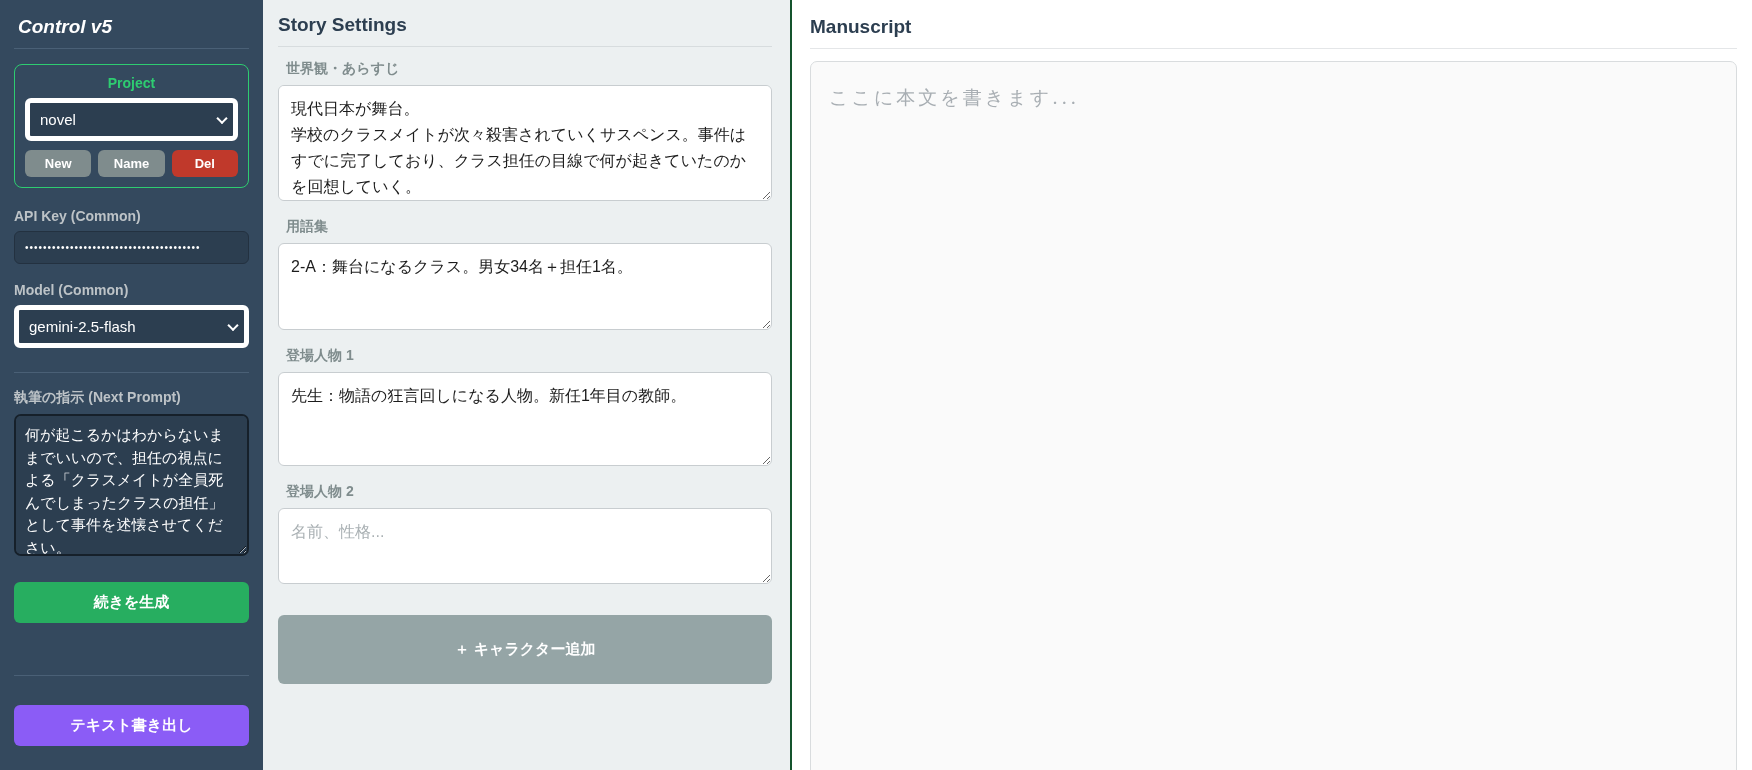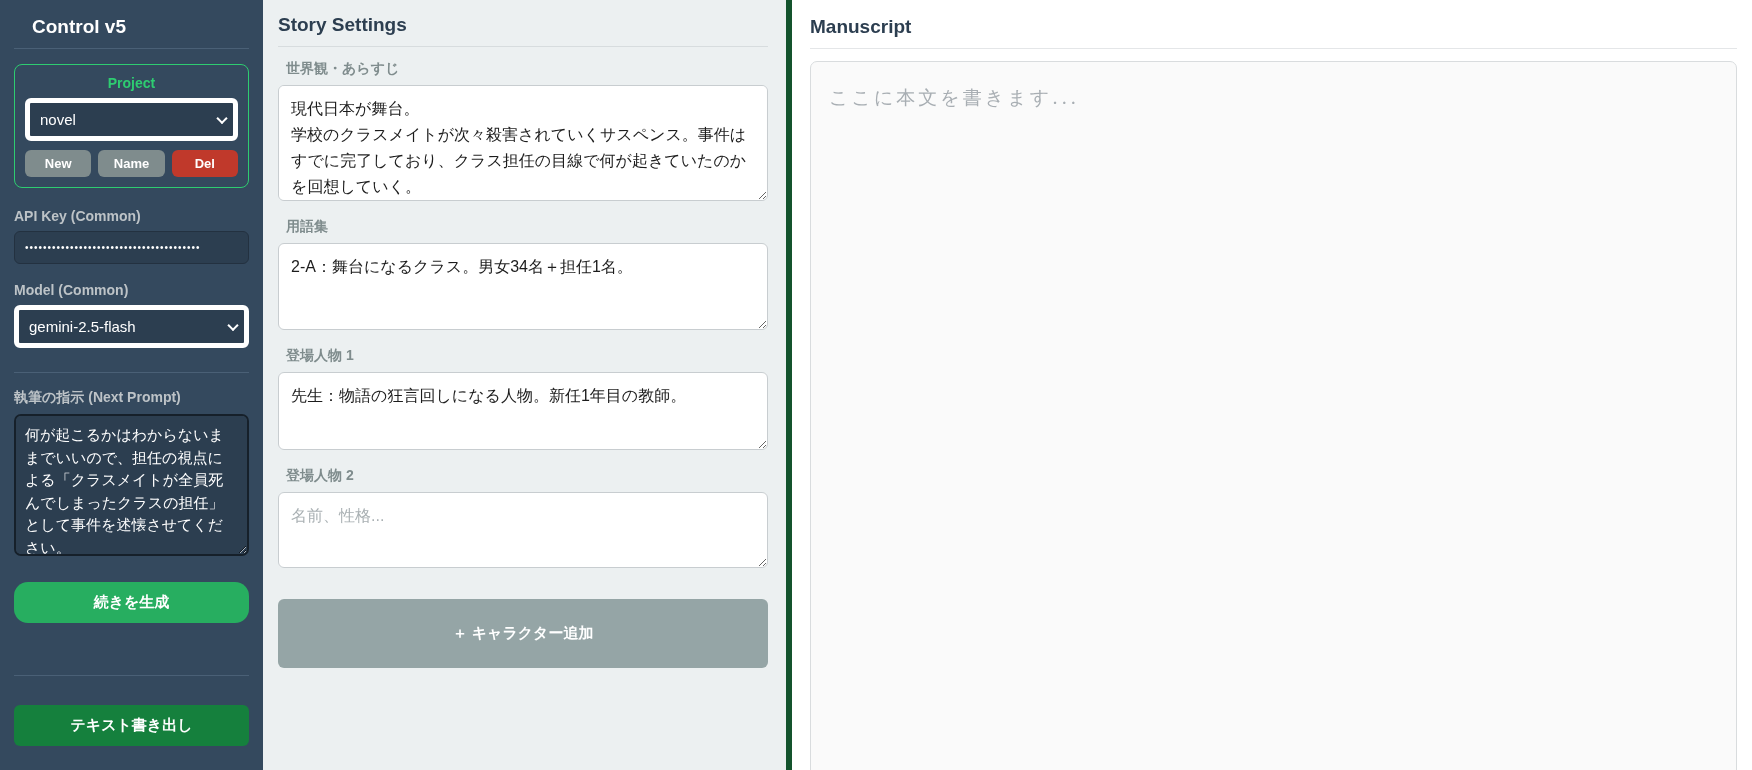--- a/index.html
+++ b/index.html
@@ -17,21 +17,22 @@
     flex-shrink: 0;
     height: 770px;
     background: #34495e;
     color: #ecf0f1;
     padding: 12px 14px;
   }
   .sidebar-title {
     font-size: 19px;
     font-weight: bold;
     color: #ffffff;
-    margin: 4px 18px 10px;
+    margin: 4px 4px 10px;
+    font-style: italic;
   }
   .side-divider {
     border: none;
     border-top: 1px solid #4a6076;
     margin: 0 0 15px;
   }
   .project-box {
     border: 1px solid #2ecc71;
     border-radius: 8px;
     padding: 10px;
@@ -116,50 +117,50 @@
     font-size: 15px;
     line-height: 1.5;
     resize: vertical;
     font-family: "Liberation Sans", sans-serif;
   }
   .generate-btn {
     width: 100%;
     margin-top: 22px;
     background: #27ae60;
     border: none;
-    border-radius: 14px;
+    border-radius: 6px;
     color: #ffffff;
     font-weight: bold;
     font-size: 15px;
     padding: 11px 0;
     cursor: pointer;
     font-family: "Liberation Sans", sans-serif;
   }
   .divider-mid { margin-top: 52px; margin-bottom: 0; }
   .export-btn {
     width: 100%;
     margin-top: 29px;
-    background: #15803d;
+    background: #8b5cf6;
     border: none;
     border-radius: 6px;
     color: #ffffff;
     font-weight: bold;
     font-size: 15px;
     padding: 11px 0;
     cursor: pointer;
     font-family: "Liberation Sans", sans-serif;
   }
 
   
   .story-col {
     width: 529px;
     flex-shrink: 0;
     height: 770px;
     background: #ecf0f1;
-    border-right: 6px solid #14532d;
+    border-right: 2px solid #14532d;
     padding: 12px 18px 0 15px;
     overflow: hidden;
   }
   .col-title {
     font-size: 19px;
     font-weight: bold;
     color: #2c3e50;
     margin: 2px 0 10px;
   }
   .col-divider {
@@ -181,21 +182,21 @@
     padding: 10px 12px;
     font-size: 16px;
     line-height: 1.62;
     color: #1c1c1c;
     resize: vertical;
     font-family: "Liberation Sans", sans-serif;
   }
   .field-textarea::placeholder { color: #a9b0b3; }
   .ta-synopsis  { height: 116px; }
   .ta-glossary  { height: 87px; }
-  .ta-char1     { height: 78px; }
+  .ta-char1     { height: 94px; }
   .ta-char2     { height: 76px; }
   .add-char-btn {
     width: 100%;
     margin-top: 27px;
     background: #95a5a6;
     border: none;
     border-radius: 6px;
     color: #ffffff;
     font-weight: bold;
     font-size: 15px;

